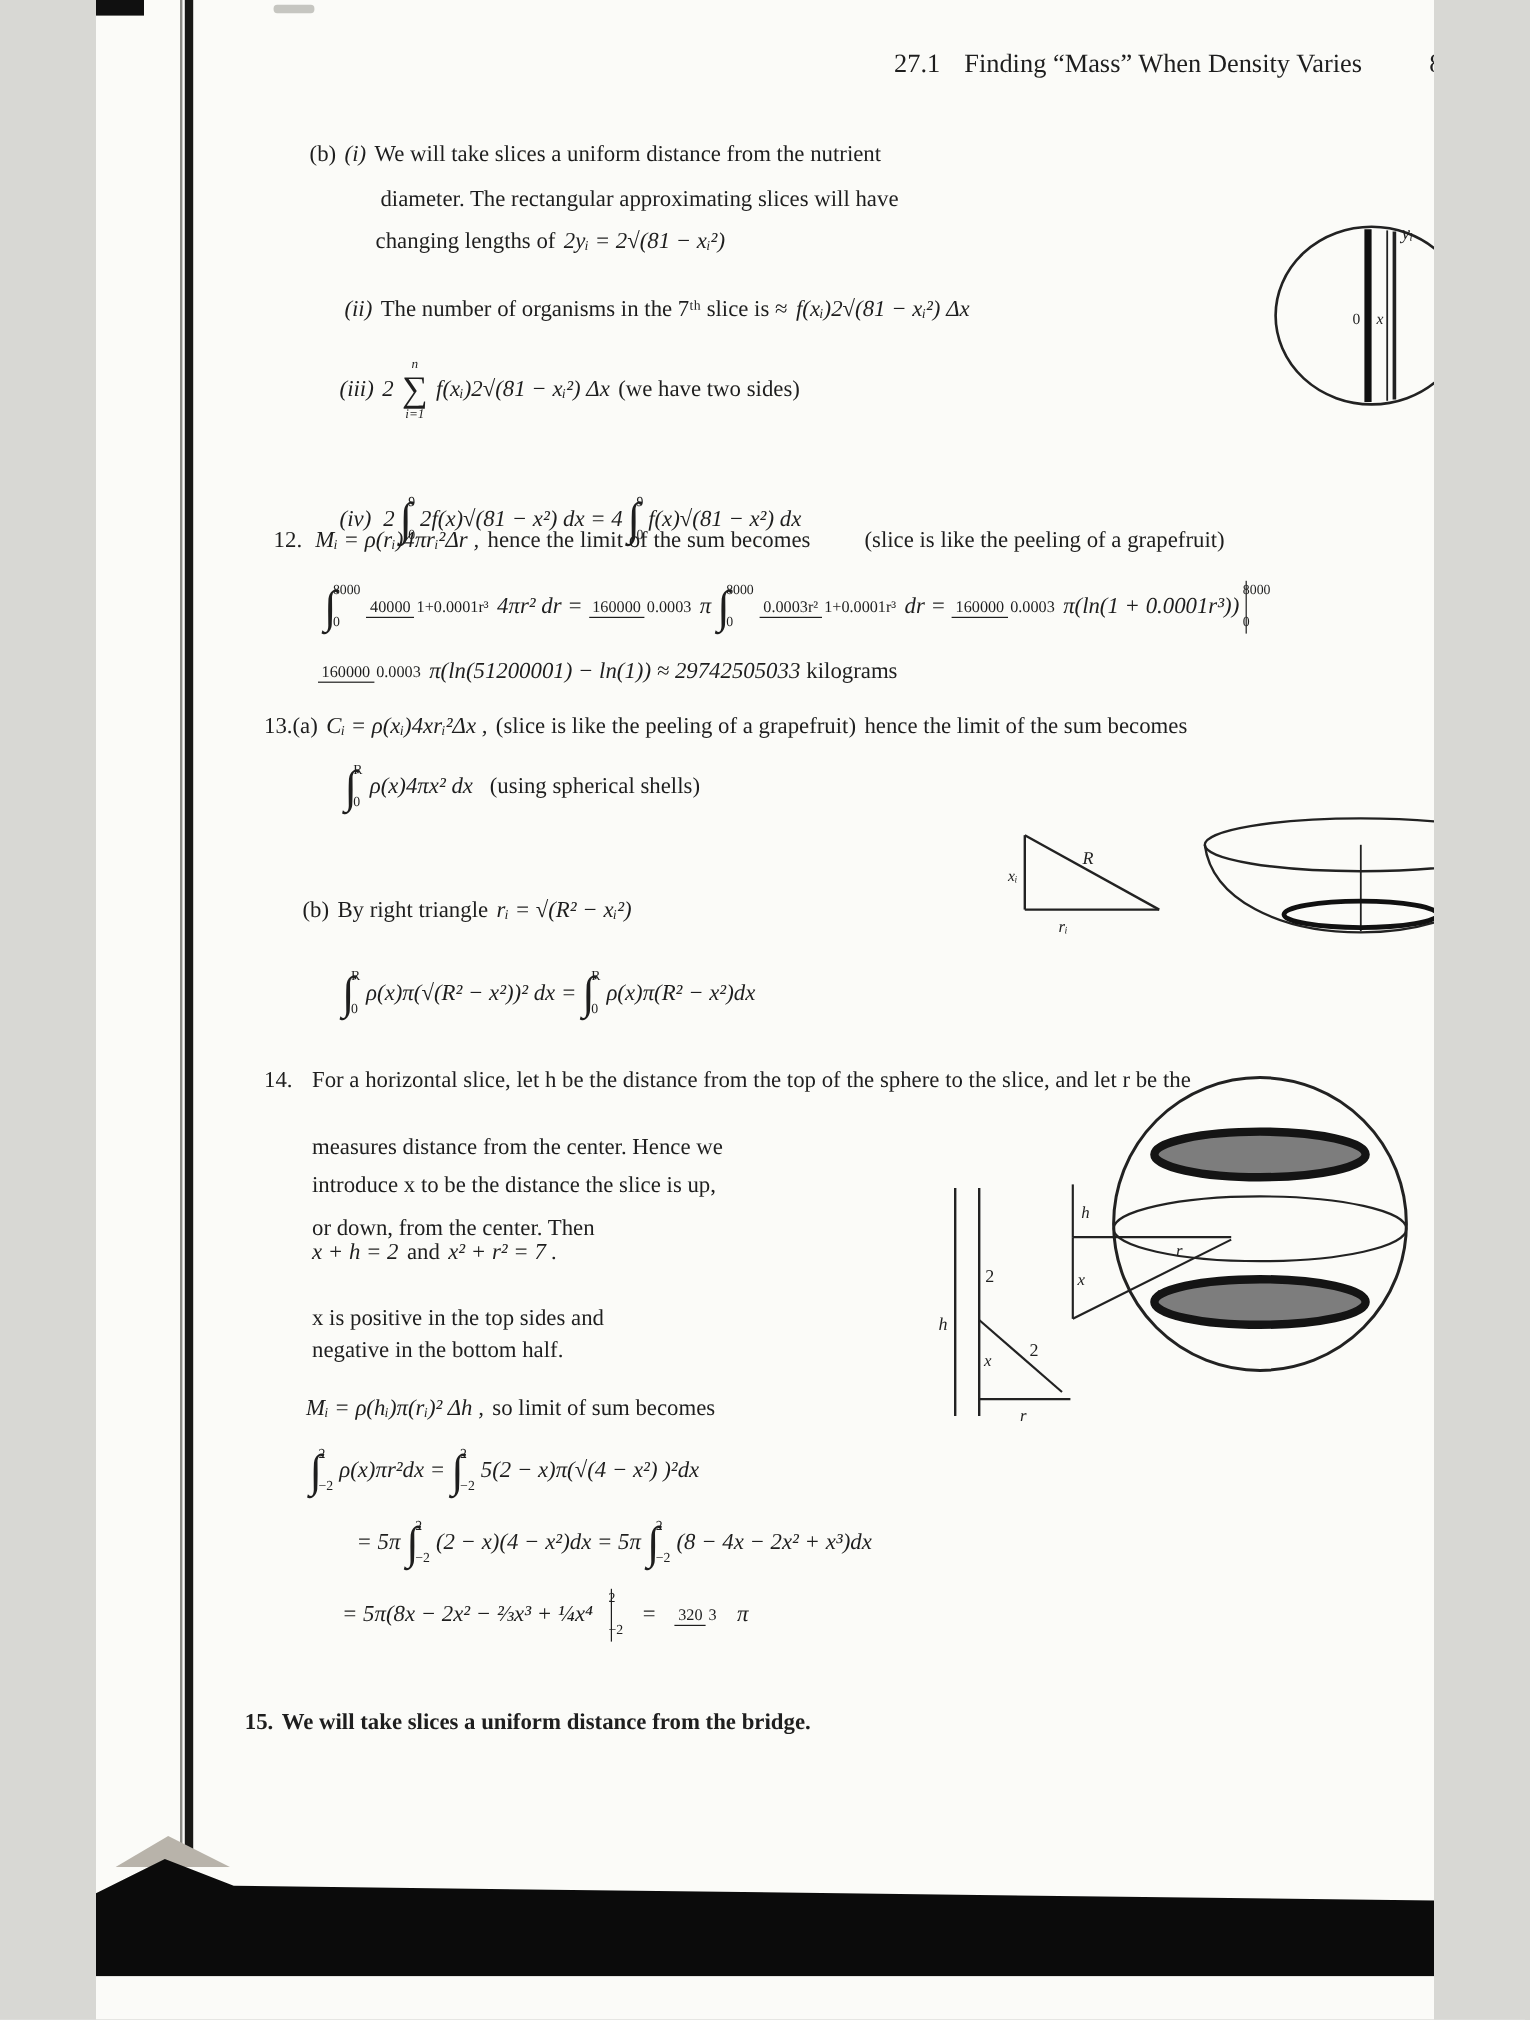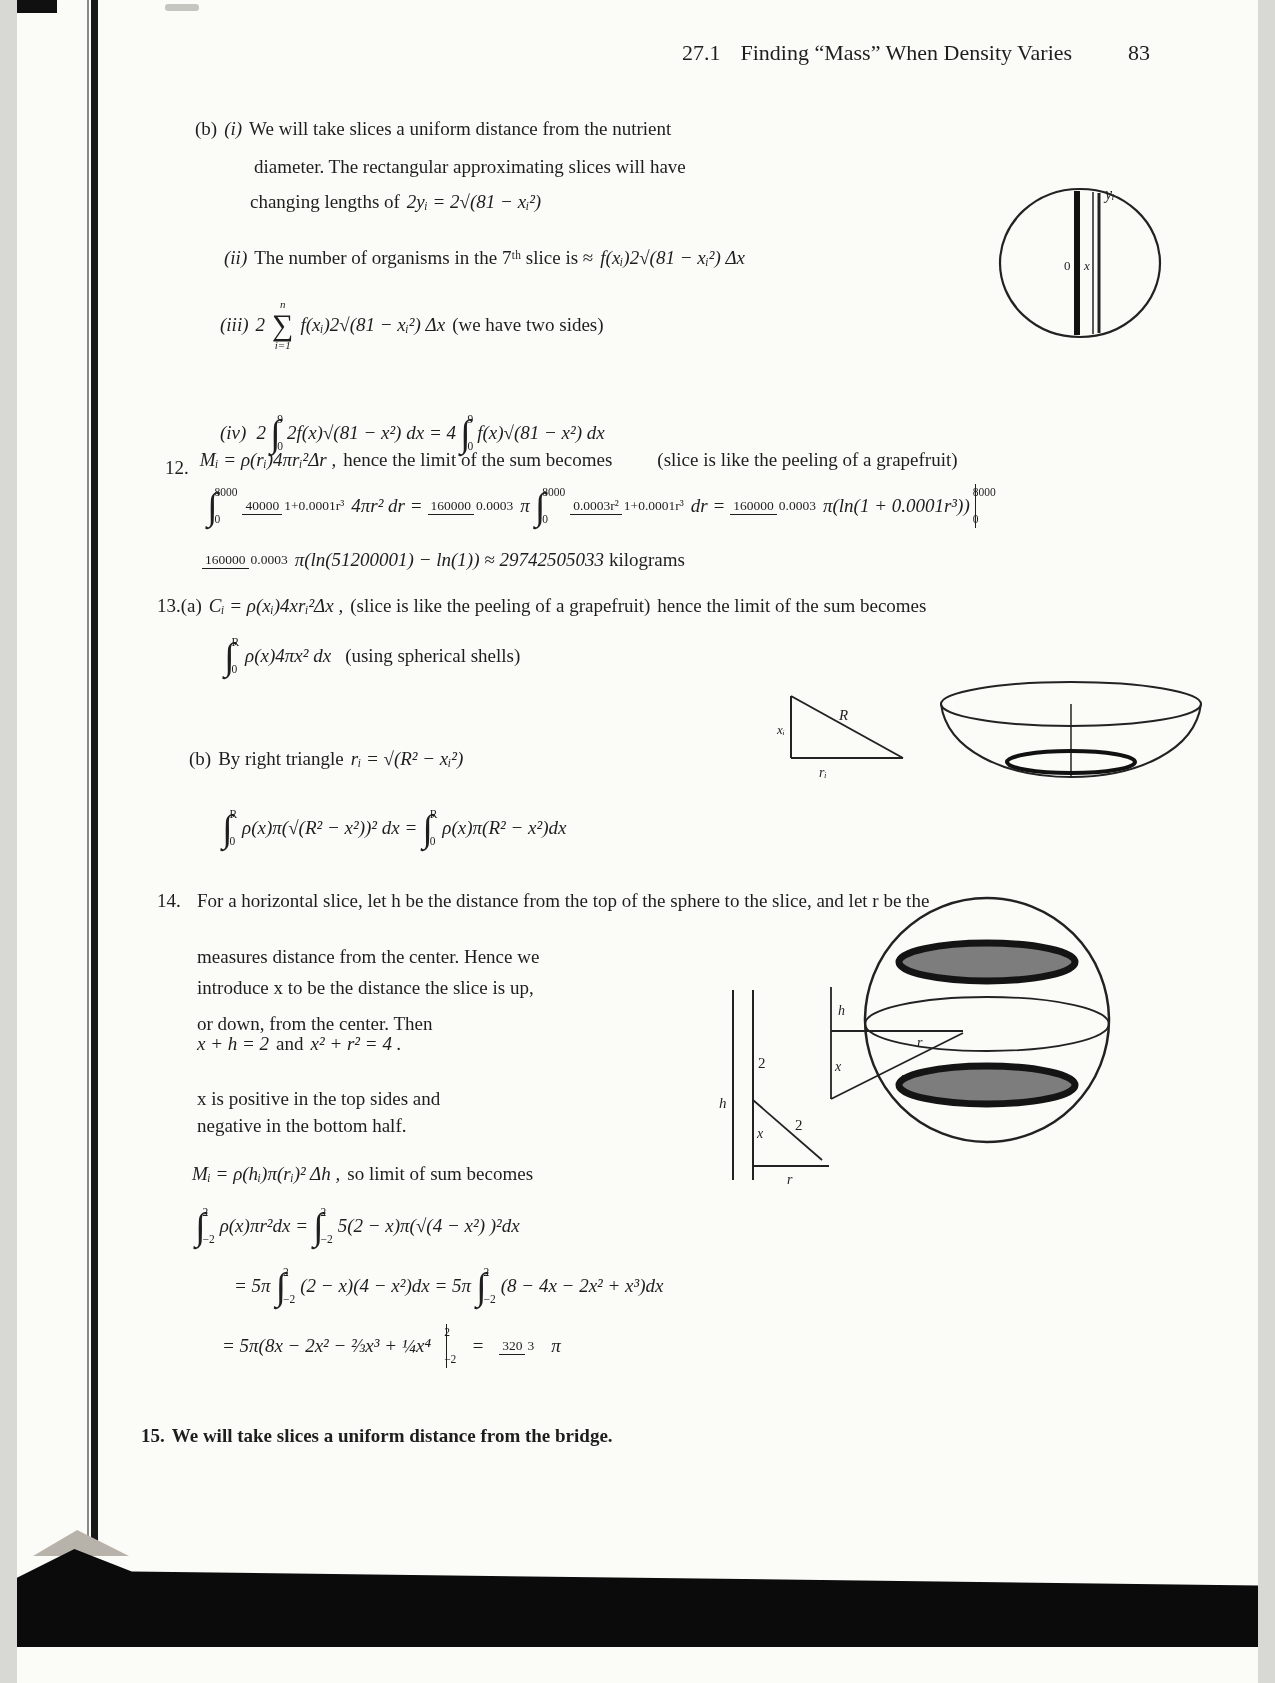--- a/index.html
+++ b/index.html
@@ -1,17 +1,17 @@
 <!DOCTYPE html>
 <html><head>
 <meta charset="utf-8">
 <style>
   html,body{margin:0;padding:0;background:#d8d8d4;}
   .page{
-    position:relative;width:1241px;height:1683px;margin:0 auto;
+    position:relative;width:1115px;height:1683px;margin:0 auto;
     background:#fbfbf8;color:#1e1e1e;overflow:hidden;
     font-family:"Liberation Serif","DejaVu Serif",serif;
     font-size:19px;
   }
   .row{position:absolute;display:flex;align-items:center;white-space:nowrap;gap:7px;}
   .line{position:absolute;white-space:nowrap;}
   .math{font-style:italic;}
   .hdr{font-size:22px;}
   .pageno{margin-left:36px;}
   .note{font-style:normal;}
@@ -117,21 +117,21 @@
     <ellipse cx="88" cy="80" rx="80" ry="74" fill="none" stroke="#222" stroke-width="2.2"></ellipse>
     <line x1="85" y1="8" x2="85" y2="152" stroke="#111" stroke-width="6"></line>
     <line x1="101" y1="9" x2="101" y2="151" stroke="#222" stroke-width="1.5"></line>
     <line x1="107" y1="10" x2="107" y2="150" stroke="#222" stroke-width="3"></line>
     <text x="72" y="87" font-size="13">0</text>
     <text x="92" y="87" font-size="13" class="itxt">x</text>
     <text x="113" y="16" font-size="16" class="itxt">yᵢ</text>
   </svg>
 
   <div class="row" style="left:148px;top:440px;">
-    <span style="margin-right:4px;margin-top:17px;">12.</span>
+    <span style="margin-right:4px;">12.</span>
     <span class="math">Mᵢ = ρ(rᵢ)4πrᵢ²Δr ,</span>
     <span>hence the limit of the sum becomes</span>
     <span class="note" style="margin-left:38px;">(slice is like the peeling of a grapefruit)</span>
   </div>
 
   <div class="row" style="left:190px;top:478px;height:56px;gap:5px;">
     <span class="int">
       <span class="ig">∫</span>
       <span class="il">
           <span>8000</span>
@@ -244,21 +244,21 @@
   </svg>
 
   <div class="line" style="left:140px;top:890px;">14.</div>
   <div class="line" style="left:180px;top:890px;">For a horizontal slice, let h be the distance from the top of the sphere to the slice, and let r be the</div>
   <div class="line" style="left:180px;top:946px;">measures distance from the center.  Hence we</div>
   <div class="line" style="left:180px;top:977px;">introduce x to be the distance the slice is up,</div>
   <div class="line" style="left:180px;top:1013px;">or down, from the center.  Then</div>
   <div class="row" style="left:180px;top:1033px;">
     <span class="math">x + h = 2</span>
     <span>and</span>
-    <span class="math">x² + r² = 4 .</span>
+    <span class="math">x² + r² = 7 .</span>
   </div>
   <div class="line" style="left:180px;top:1088px;">x is positive in the top sides and</div>
   <div class="line" style="left:180px;top:1115px;">negative in the bottom half.</div>
   <div class="row" style="left:175px;top:1163px;">
     <span class="math">Mᵢ = ρ(hᵢ)π(rᵢ)² Δh ,</span>
     <span>so limit of sum becomes</span>
   </div>
 
   <div class="row" style="left:178px;top:1198px;height:56px;gap:5px;">
     <span class="int">

